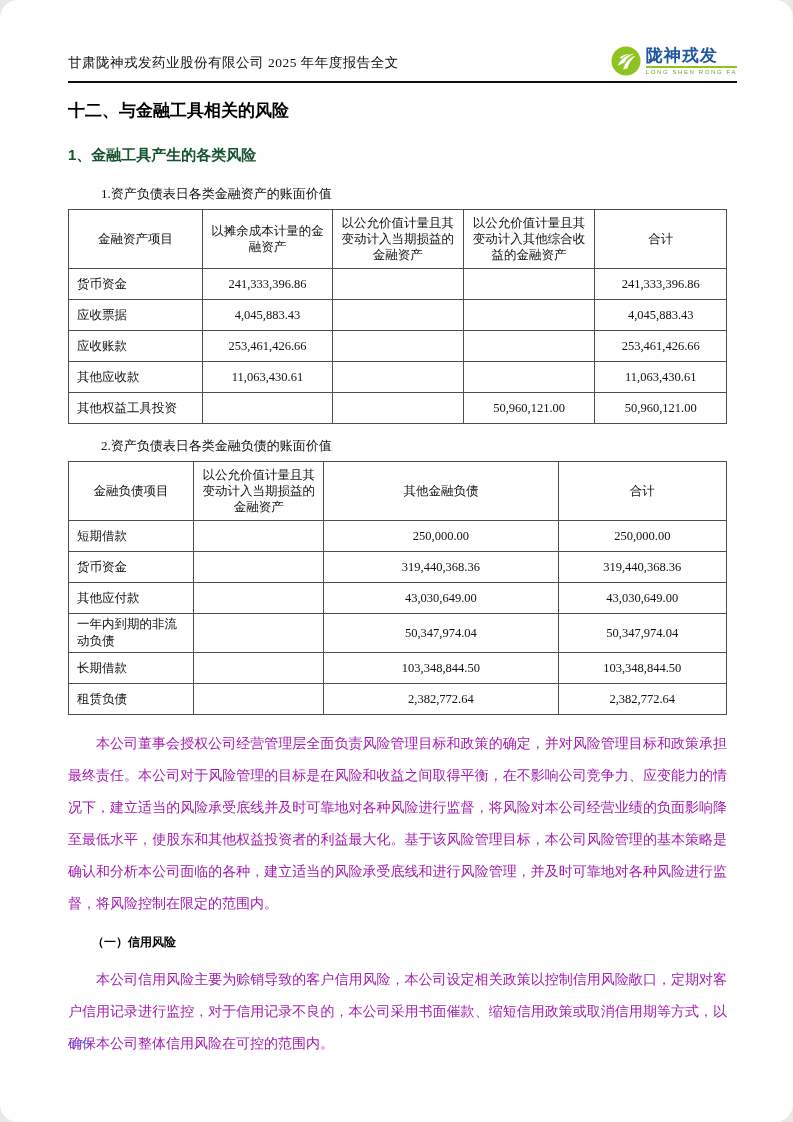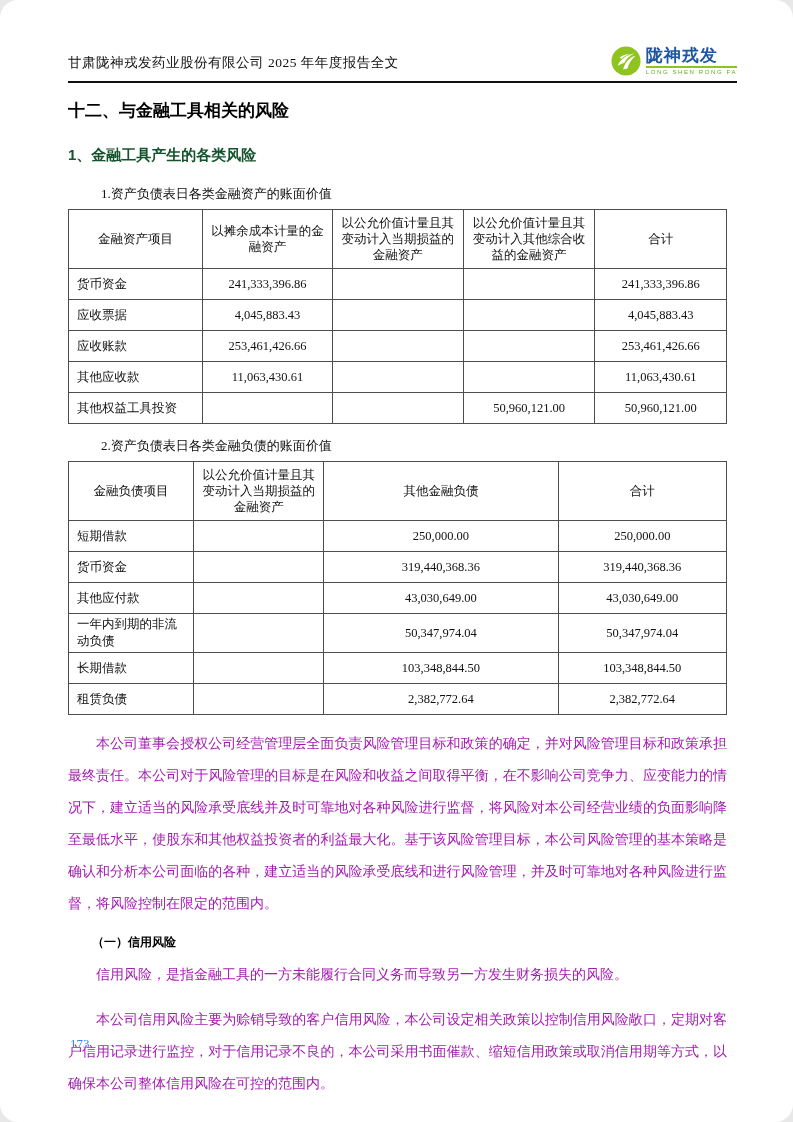--- a/index.html
+++ b/index.html
@@ -253,21 +253,20 @@
           <td class="num">2,382,772.64</td>
           <td class="num">2,382,772.64</td>
         </tr>
       </tbody>
     </table>
 
     <p class="body-text">本公司董事会授权公司经营管理层全面负责风险管理目标和政策的确定，并对风险管理目标和政策承担最终责任。本公司对于风险管理的目标是在风险和收益之间取得平衡，在不影响公司竞争力、应变能力的情况下，建立适当的风险承受底线并及时可靠地对各种风险进行监督，将风险对本公司经营业绩的负面影响降至最低水平，使股东和其他权益投资者的利益最大化。基于该风险管理目标，本公司风险管理的基本策略是确认和分析本公司面临的各种，建立适当的风险承受底线和进行风险管理，并及时可靠地对各种风险进行监督，将风险控制在限定的范围内。</p>
 
     <div class="h3">（一）信用风险</div>
 
-    <p class="body-text after-h3">信用风险，是指金融工具的一方未能履行合同义务而导致另一方发生财务损失的风险。</p>
 
     <p class="body-text">本公司信用风险主要为赊销导致的客户信用风险，本公司设定相关政策以控制信用风险敞口，定期对客户信用记录进行监控，对于信用记录不良的，本公司采用书面催款、缩短信用政策或取消信用期等方式，以确保本公司整体信用风险在可控的范围内。</p>
 
   </div>
 
   <div class="page-number">173</div>
 
 </div>
 
 </body></html>

